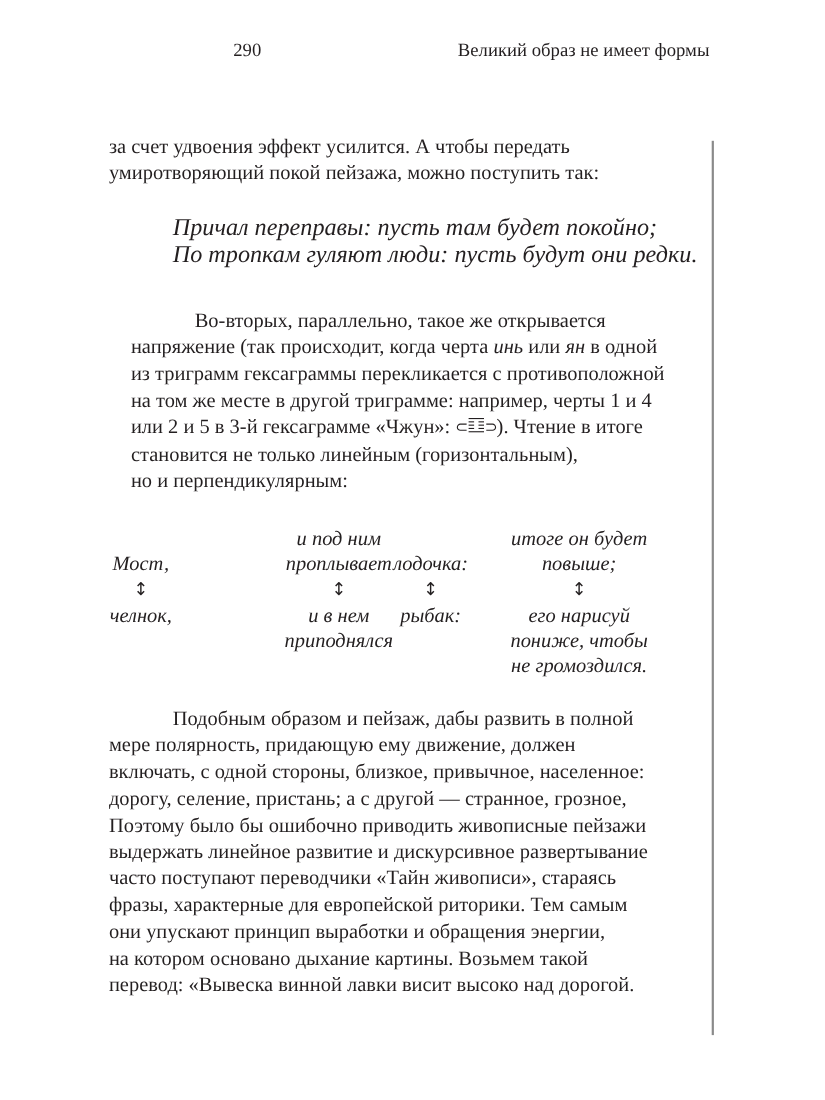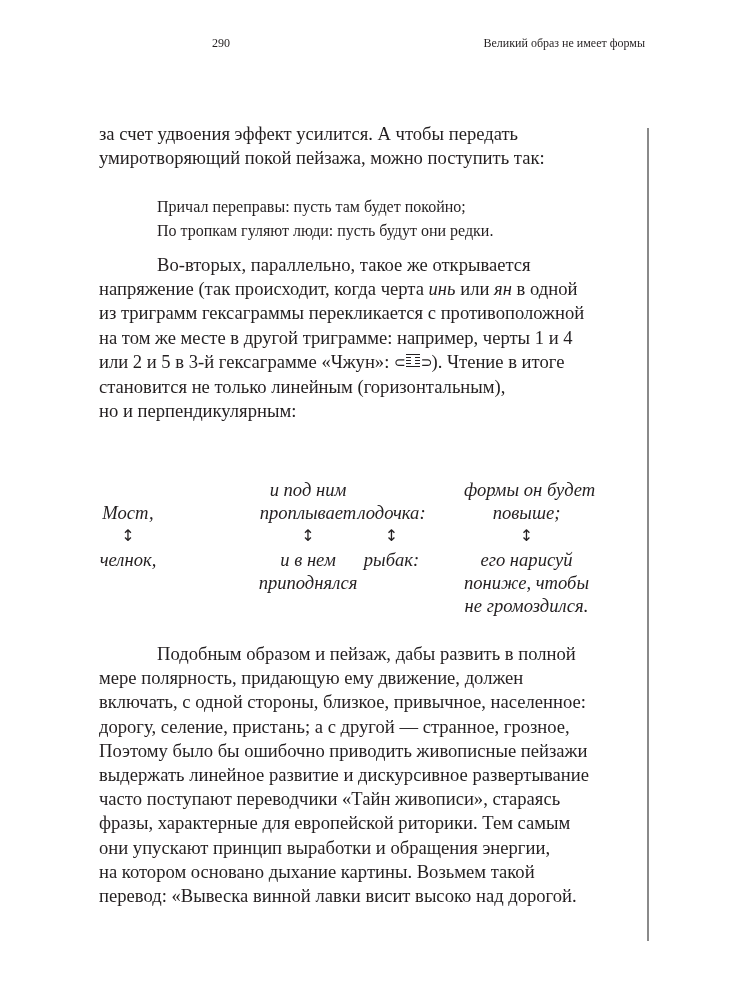--- a/index.html
+++ b/index.html
@@ -14,21 +14,21 @@
     overflow: hidden;
     font-family: "Liberation Serif", serif;
     color: #231f20;
   }
   .running-header {
     position: absolute;
     top: 36px;
     left: 0;
     width: 750px;
     height: 20px;
-    font-size: 12px;
+    font-size: 17px;
   }
   .page-number {
     position: absolute;
     left: 212px;
     top: 0;
   }
   .running-title {
     position: absolute;
     right: 105px;
     top: 0;
@@ -49,26 +49,27 @@
     line-height: 24.2px;
     white-space: nowrap;
   }
   .body-text .line { display: block; }
   .indent { padding-left: 58px; }
   .block1 { top: 122px; }
   .verse {
     position: absolute;
     left: 157px;
     top: 195px;
-    font-size: 16px;
+    font-size: 22px;
     line-height: 24.2px;
+    font-style: italic;
     white-space: nowrap;
   }
   .verse .line { display: block; }
-  .block2 { top: 253px; }
+  .block2 { top: 280px; margin-left: 20px; }
   .block3 { top: 642px; }
   em { font-style: italic; }
   .hexagram-inline {
     display: inline-block;
     font-size: 14px;
     vertical-align: 1px;
     letter-spacing: -1px;
   }
   .hex-bars {
     display: inline-block;
@@ -157,21 +158,21 @@
     <span class="cell">и в нем</span>
     <span class="cell">приподнялся</span>
   </div>
   <div class="pcol col3">
     <span class="cell">&nbsp;</span>
     <span class="cell">лодочка:</span>
     <span class="arrow">↕</span>
     <span class="cell">рыбак:</span>
   </div>
   <div class="pcol col4">
-    <span class="cell">формы он будет</span>
+    <span class="cell">итоге он будет</span>
     <span class="cell">повыше;</span>
     <span class="arrow">↕</span>
     <span class="cell">его нарисуй</span>
     <span class="cell">пониже, чтобы</span>
     <span class="cell">не громоздился.</span>
   </div>
 </div>
 
 <div class="body-text block3">
   <span class="line indent">Подобным образом и пейзаж, дабы развить в полной</span>

